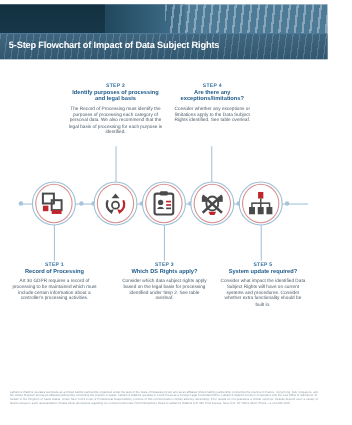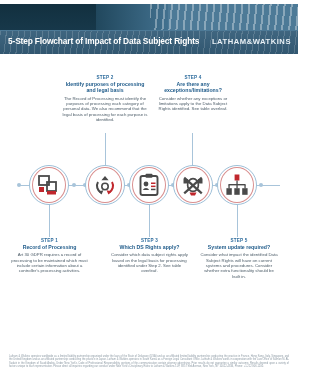--- a/index.html
+++ b/index.html
@@ -173,21 +173,20 @@
 
 <div id="page">
 
   <div class="header-wrap">
     <div class="header-photo"></div>
     <div class="header-dark"></div>
     <div class="header-dark2"></div>
     <div class="header-streaks"></div>
     <div class="title-band"></div>
     <div class="title-text">5-Step Flowchart of Impact of Data Subject Rights</div>
-    <div class="brand">LATHAM&amp;WATKINS</div>
   </div>
 
   <div class="flow">
 
     <div class="spine"></div>
 
     <div class="stem" style="left:105px; top:79px; height:34px;"></div>
     <div class="stem" style="left:192px; top:79px; height:34px;"></div>
 
     <div class="stem" style="left:49px; top:150px; height:33px;"></div>

